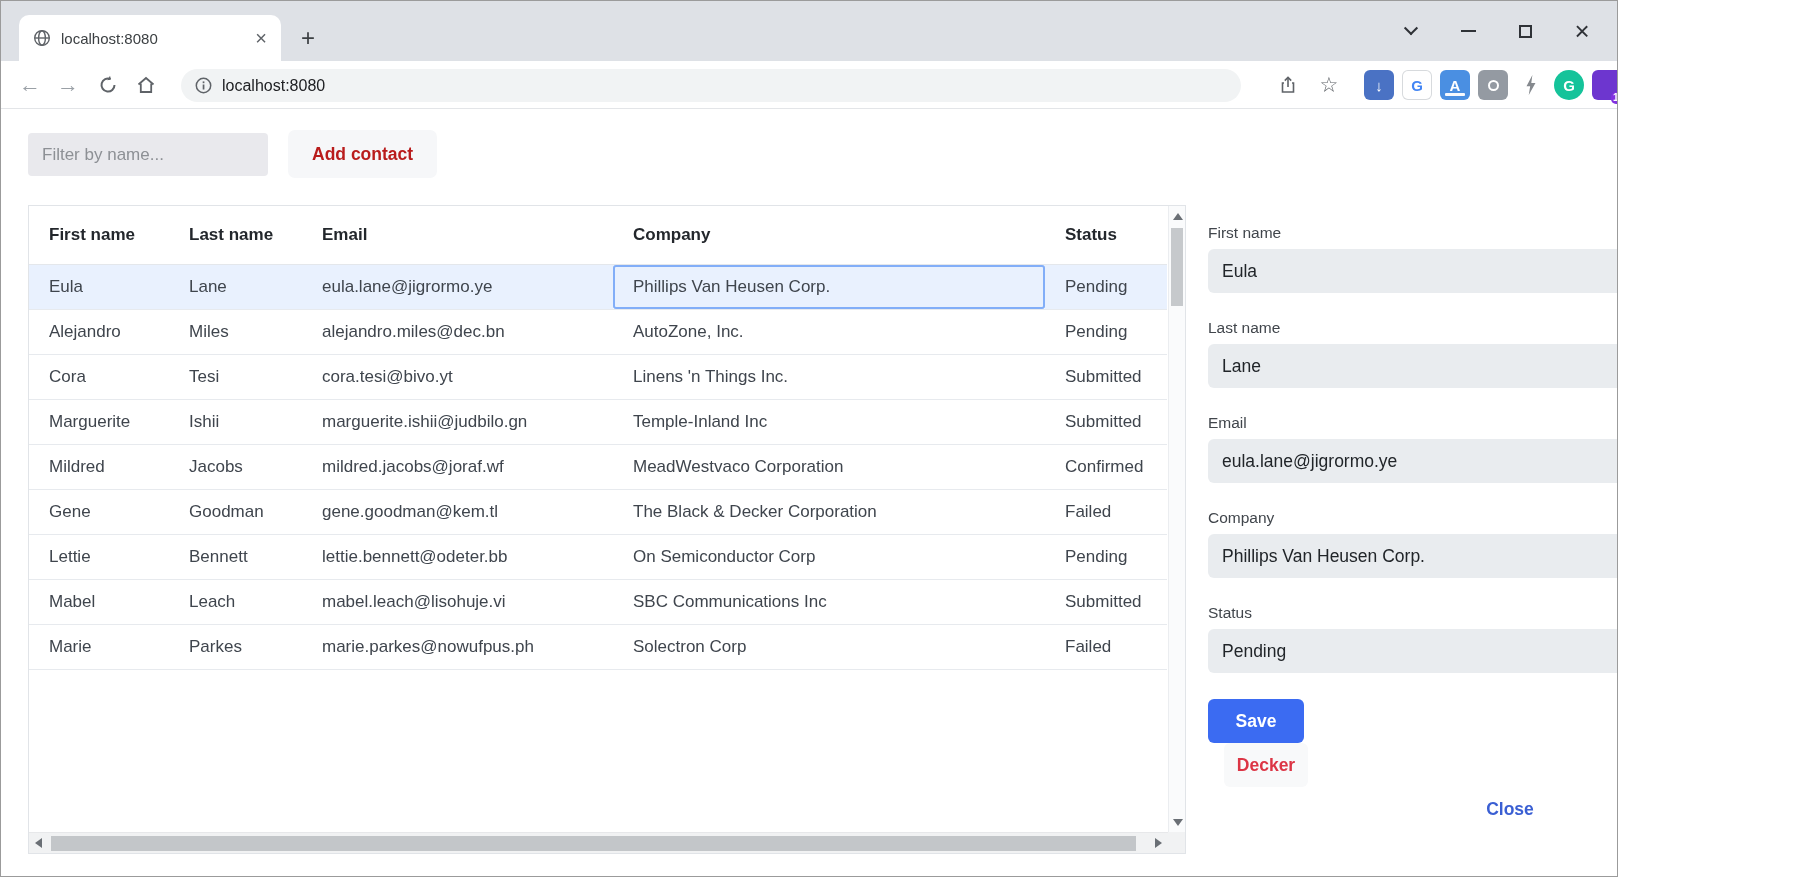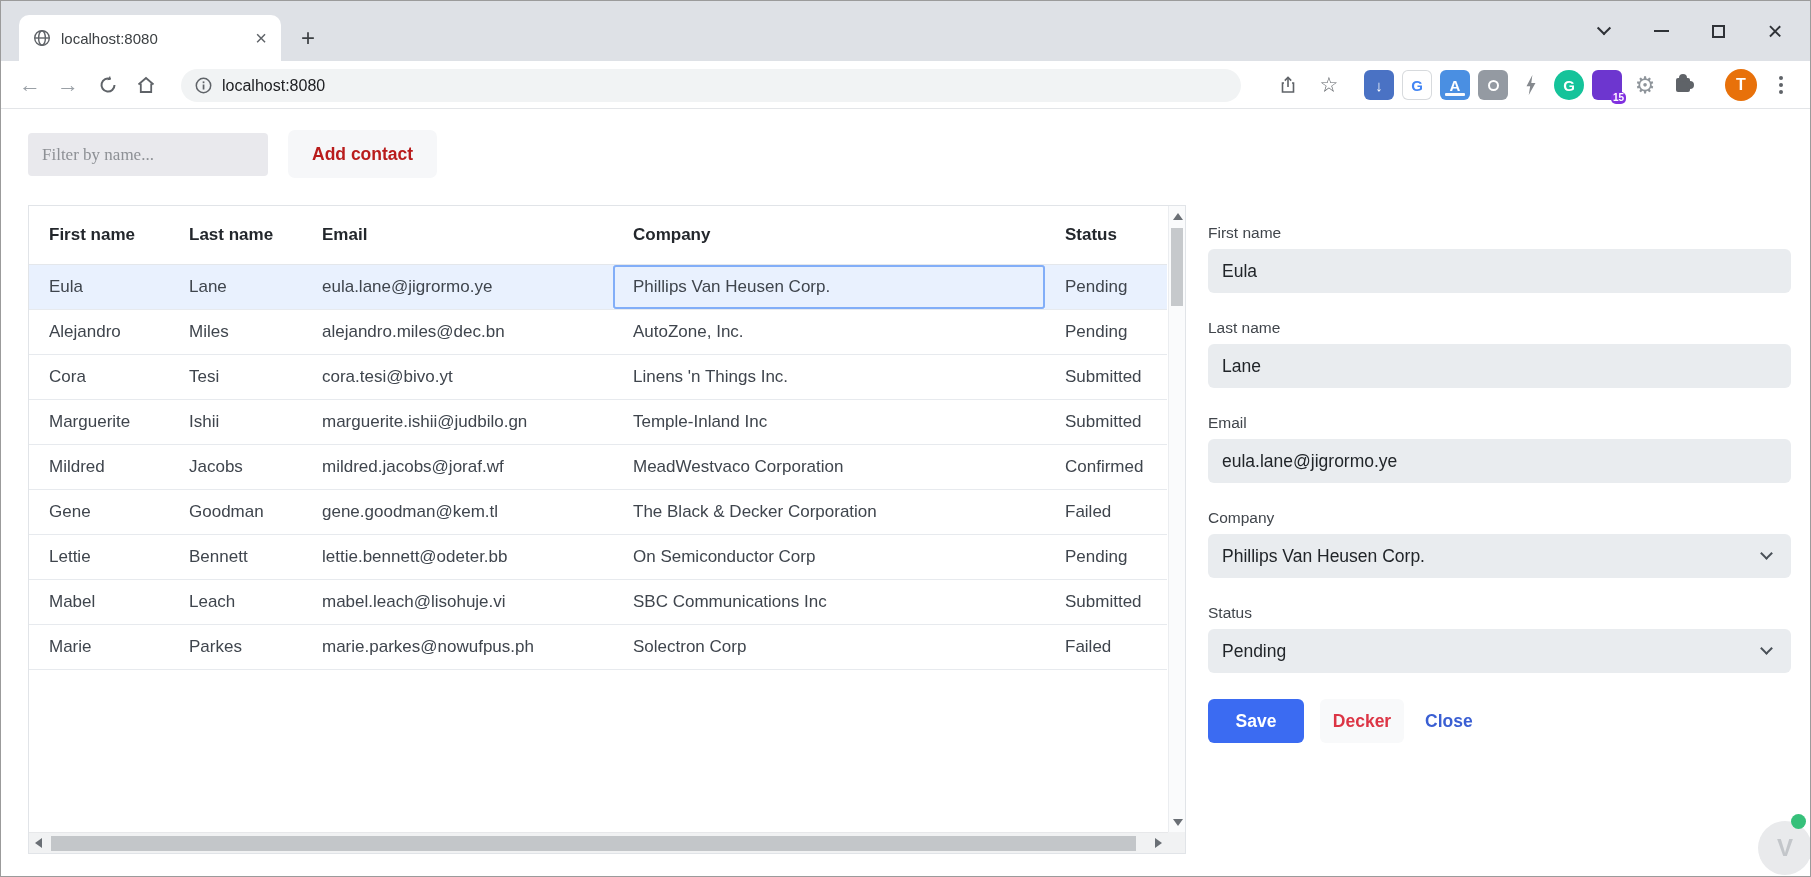--- a/index.html
+++ b/index.html
@@ -1,17 +1,17 @@
 <!DOCTYPE html>
 <html><head>
 <meta charset="utf-8">
 <style>
   * { margin:0; padding:0; box-sizing:border-box; }
   html,body { width:1811px; height:877px; background:#fff; font-family:"Liberation Sans","DejaVu Sans",sans-serif; }
-  .window { position:relative; width:1811px; height:877px; background:#fff; border:1px solid #9b9b9b; overflow:hidden; }
+  .window { position:relative; width:1618px; height:877px; background:#fff; border:1px solid #9b9b9b; overflow:hidden; }
 
   
   .tabstrip { position:absolute; left:0; top:0; width:100%; height:60px; background:#dee1e6; }
   .tab { position:absolute; left:18px; top:14px; width:262px; height:46px; background:#fff; border-radius:10px 10px 0 0; display:flex; align-items:center; padding:0 12px 0 14px; }
   .tab-title { font-size:15px; color:#3c4043; margin-left:10px; flex:1; white-space:nowrap; overflow:hidden; }
   .tab-close { font-size:20px; color:#5f6368; line-height:1; cursor:default; padding:0 2px; }
   .newtab { position:absolute; left:292px; top:22px; width:30px; height:30px; display:flex; align-items:center; justify-content:center; font-size:24px; font-weight:300; color:#3c4043; }
   .win-controls { position:absolute; right:15px; top:0; height:60px; display:flex; align-items:center; gap:17px; }
   .win-btn { width:40px; height:40px; display:flex; align-items:center; justify-content:center; }
   .chev { width:10px; height:10px; border-right:2px solid #2f3237; border-bottom:2px solid #2f3237; transform:rotate(45deg) translate(-2px,-2px); }
@@ -36,21 +36,21 @@
   .ext-puzzle .ext-glyph::before { content:""; position:absolute; width:8px; height:8px; border-radius:50%; background:#5f6368; top:-4px; left:3px; }
   .ext-puzzle .ext-glyph::after { content:""; position:absolute; width:8px; height:8px; border-radius:50%; background:#5f6368; right:-4px; top:3px; }
   .ext-akey .ext-glyph::after { content:""; position:absolute; left:5px; right:5px; bottom:4px; height:3px; background:rgba(255,255,255,.95); border-radius:1px; }
   .ext-badge { position:absolute; right:-4px; bottom:-4px; background:#8131e0; color:#fff; font-size:10px; font-weight:bold; border-radius:5px; padding:1px 2px; line-height:1;margin-left:30px; }
   .avatar { position:absolute; left:1724px; top:8px; width:32px; height:32px; border-radius:50%; color:#fff; font-weight:bold; font-size:16px; display:flex; align-items:center; justify-content:center; }
   .menu-dots { position:absolute; left:1774px; top:13px; width:12px; height:22px; display:flex; flex-direction:column; align-items:center; justify-content:space-between; padding:2px 0; }
   .menu-dots i { width:4px; height:4px; border-radius:50%; background:#5f6368; }
 
   
   .content { position:absolute; left:0; top:109px; width:100%; height:768px; background:#fff; }
-  .filter-input { position:absolute; left:27px; top:23px; width:240px; height:43px; background:#e9e9ed; border:none; border-radius:4px; padding:0 14px; font-size:17px; color:#202124; font-family:Liberation Serif, serif; }
+  .filter-input { position:absolute; left:27px; top:23px; width:240px; height:43px; background:#e9e9ed; border:none; border-radius:4px; padding:0 14px; font-size:17px; color:#202124; font-family:Liberation Sans, sans-serif; }
   .filter-input::placeholder { color:#8d9095; }
   .add-contact { position:absolute; left:287px; top:20px; height:48px; padding:0 24px; background:#f6f7f9; border:none; border-radius:7px; font-size:17.5px; font-weight:bold; font-family:inherit; }
 
   
   .table-wrap { position:absolute; left:27px; top:95px; width:1158px; height:649px; border:1px solid #e1e4e8; background:#fff; }
   table { border-collapse:collapse; table-layout:fixed; width:1138px; }
   th { text-align:left; height:58px; font-size:17px; font-weight:bold; color:#23272c; padding:0 0 0 20px; border-bottom:1px solid #e4e7eb; }
   td { height:45px; font-size:17px; color:#3f454d; padding:0 0 0 20px; border-bottom:1px solid #e7eaee; white-space:nowrap; overflow:hidden; }
   tr.selected td { background:#e9f1fe; }
   td.focused-cell { box-shadow:inset 0 0 0 2px #82aef8; border-radius:3px; }
@@ -65,21 +65,21 @@
   .tri-left { position:absolute; left:6px; top:5px; width:0; height:0; border-top:5px solid transparent; border-bottom:5px solid transparent; border-right:7px solid #6a6f75; }
   .tri-right { position:absolute; right:6px; top:5px; width:0; height:0; border-top:5px solid transparent; border-bottom:5px solid transparent; border-left:7px solid #6a6f75; }
   .scroll-corner { position:absolute; right:0; bottom:0; width:17px; height:21px; background:#f1f2f3; }
 
   
   .panel { position:absolute; left:1207px; top:114px; width:583px; }
   .fld-label { font-size:15.5px; color:#41464c; margin-bottom:7px; }
   .fld-input, .fld-select { width:583px; height:44px; background:#e9ecef; border:none; border-radius:6px; padding:0 14px; font-size:17.5px; color:#212529; font-family:inherit; margin-bottom:26px; position:relative; }
   .fld-select { display:flex; align-items:center; }
   .sel-chev { position:absolute; right:20px; top:15px; width:9px; height:9px; border-right:2px solid #495057; border-bottom:2px solid #495057; transform:rotate(45deg); }
-  .btn-row { display:flex; margin-top:10px; }
+  .btn-row { display:flex; margin-top:10px;flex-direction:column; }
   .btn { height:44px; border:none; border-radius:6px; font-size:17.5px; font-weight:bold; font-family:inherit; }
   .btn-save { width:96px; color:#fff; }
   .btn-delete { width:84px; margin-left:16px; background:#f8f9fa; }
   .btn-close { margin-left:21px; background:transparent; }
 
   
   .vue-badge { position:absolute; left:1757px; top:820px; width:54px; height:54px; border-radius:50%; background:#e9eaec; display:flex; align-items:center; justify-content:center; font-size:24px; font-weight:bold; color:#c3c6ca; }
   .vue-dot { position:absolute; left:1790px; top:813px; width:15px; height:15px; border-radius:50%; }
 
   svg { display:block; }

